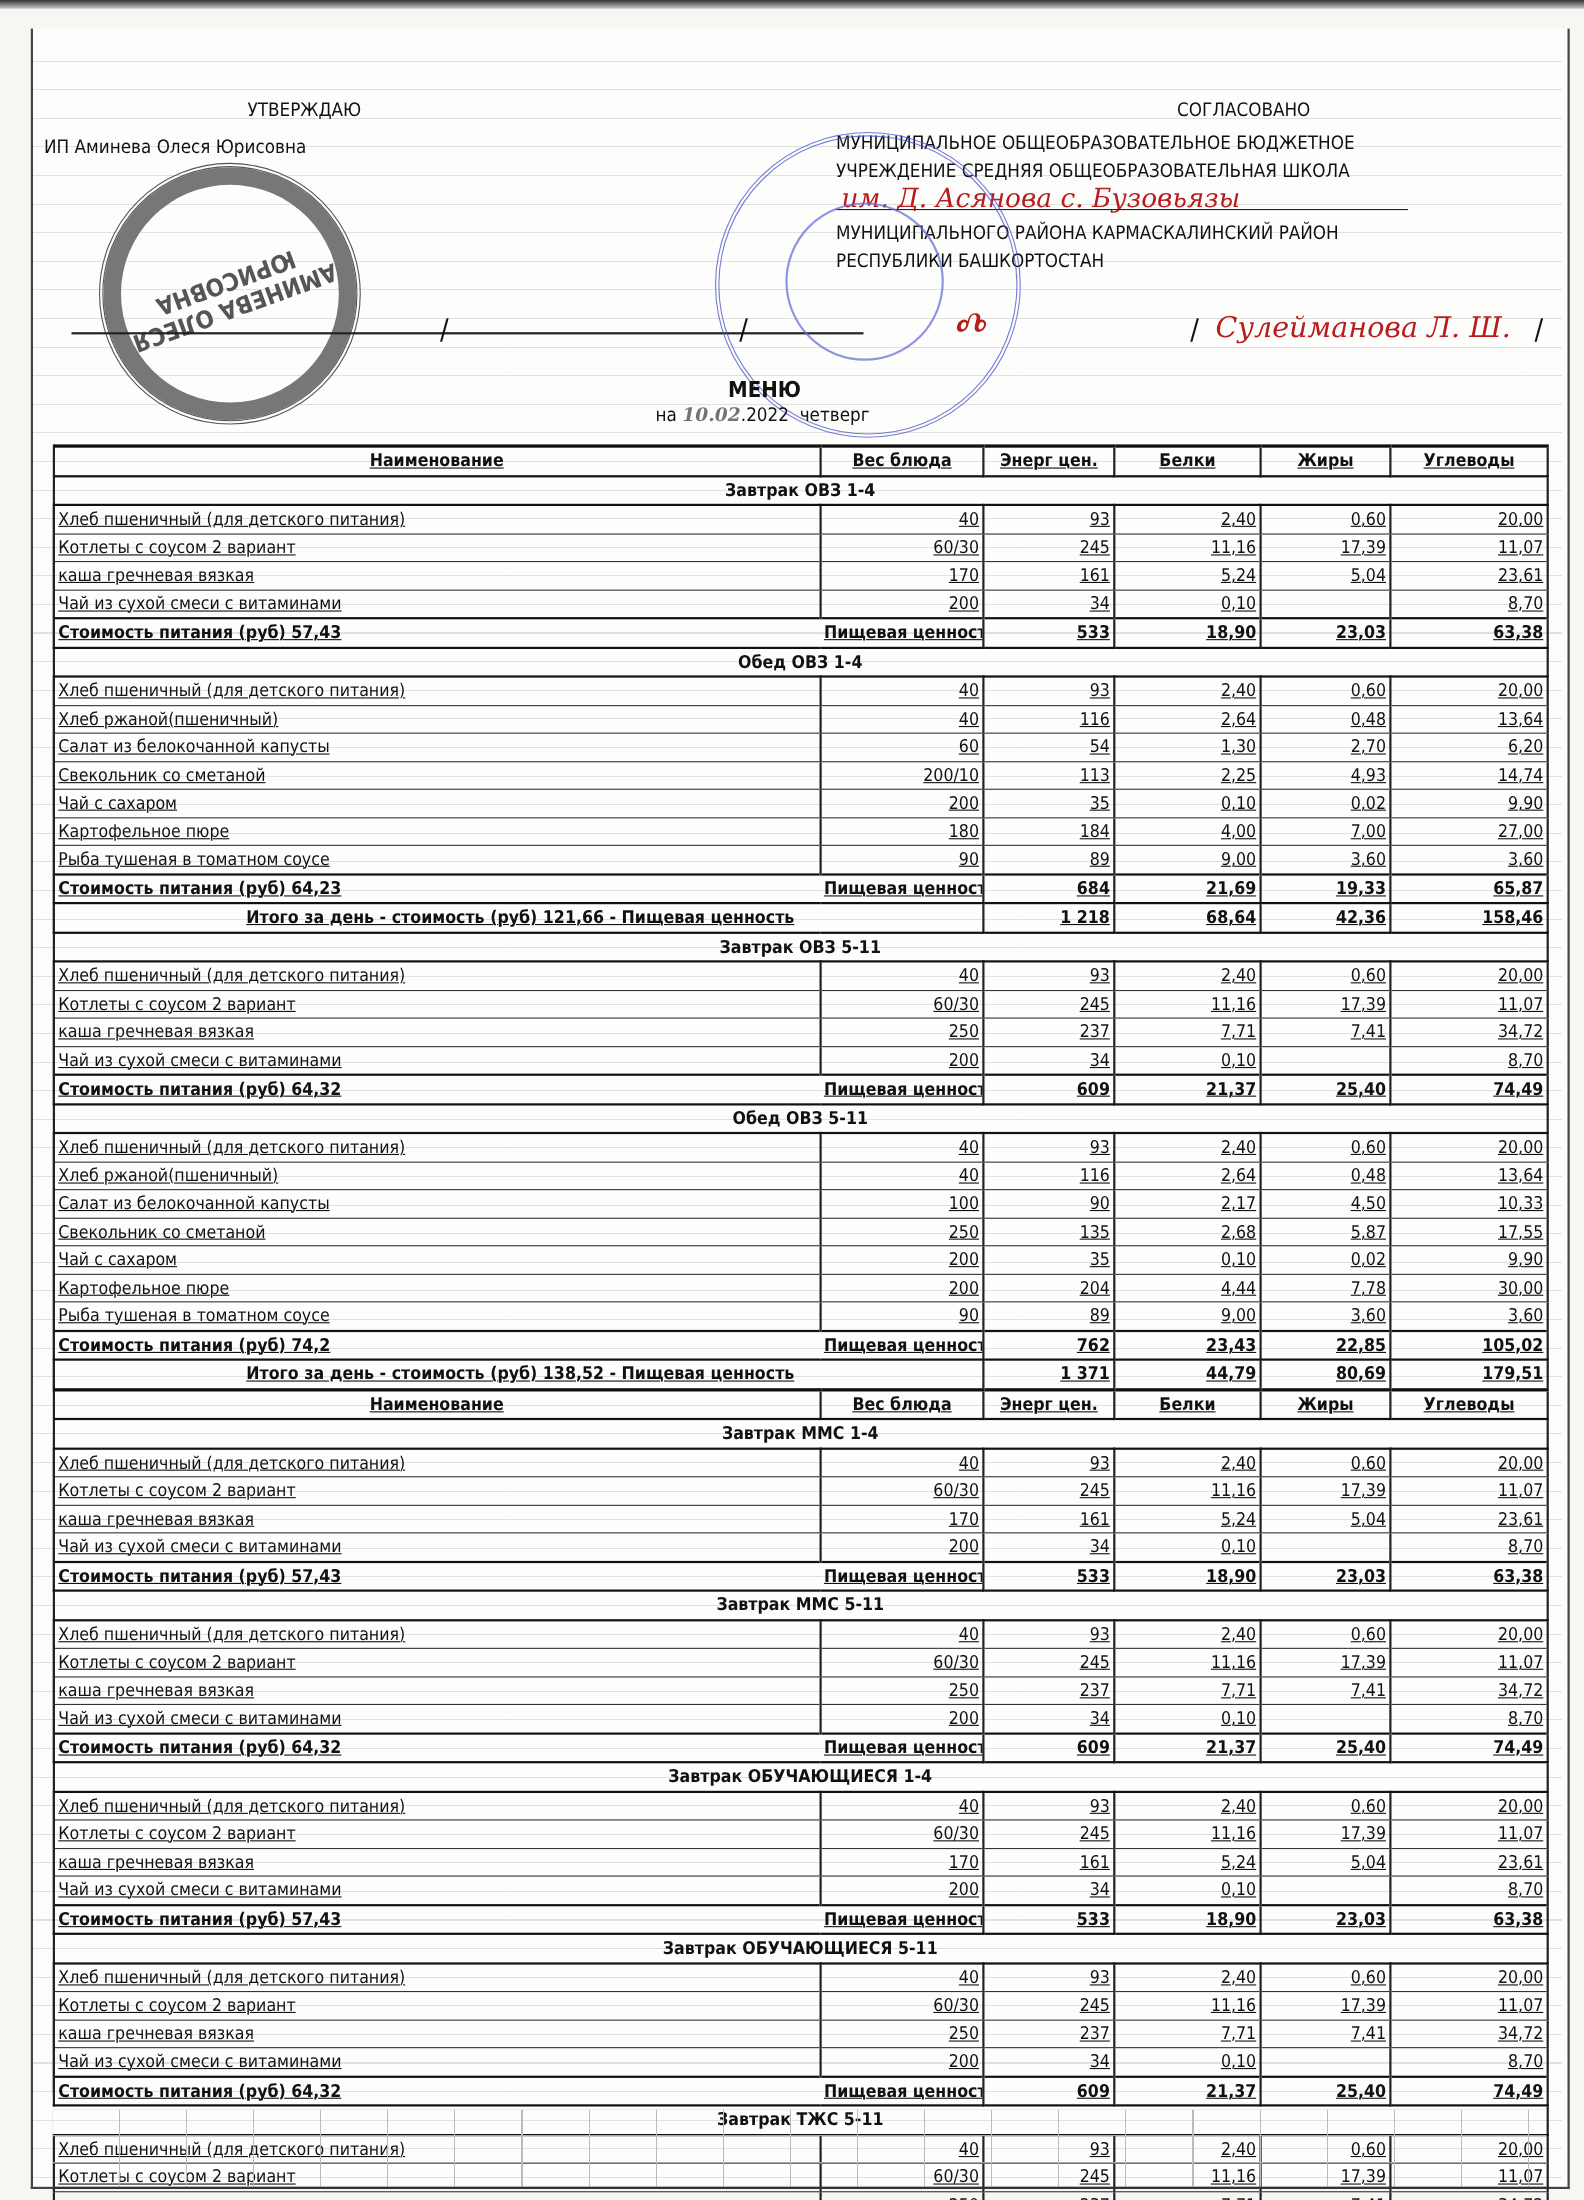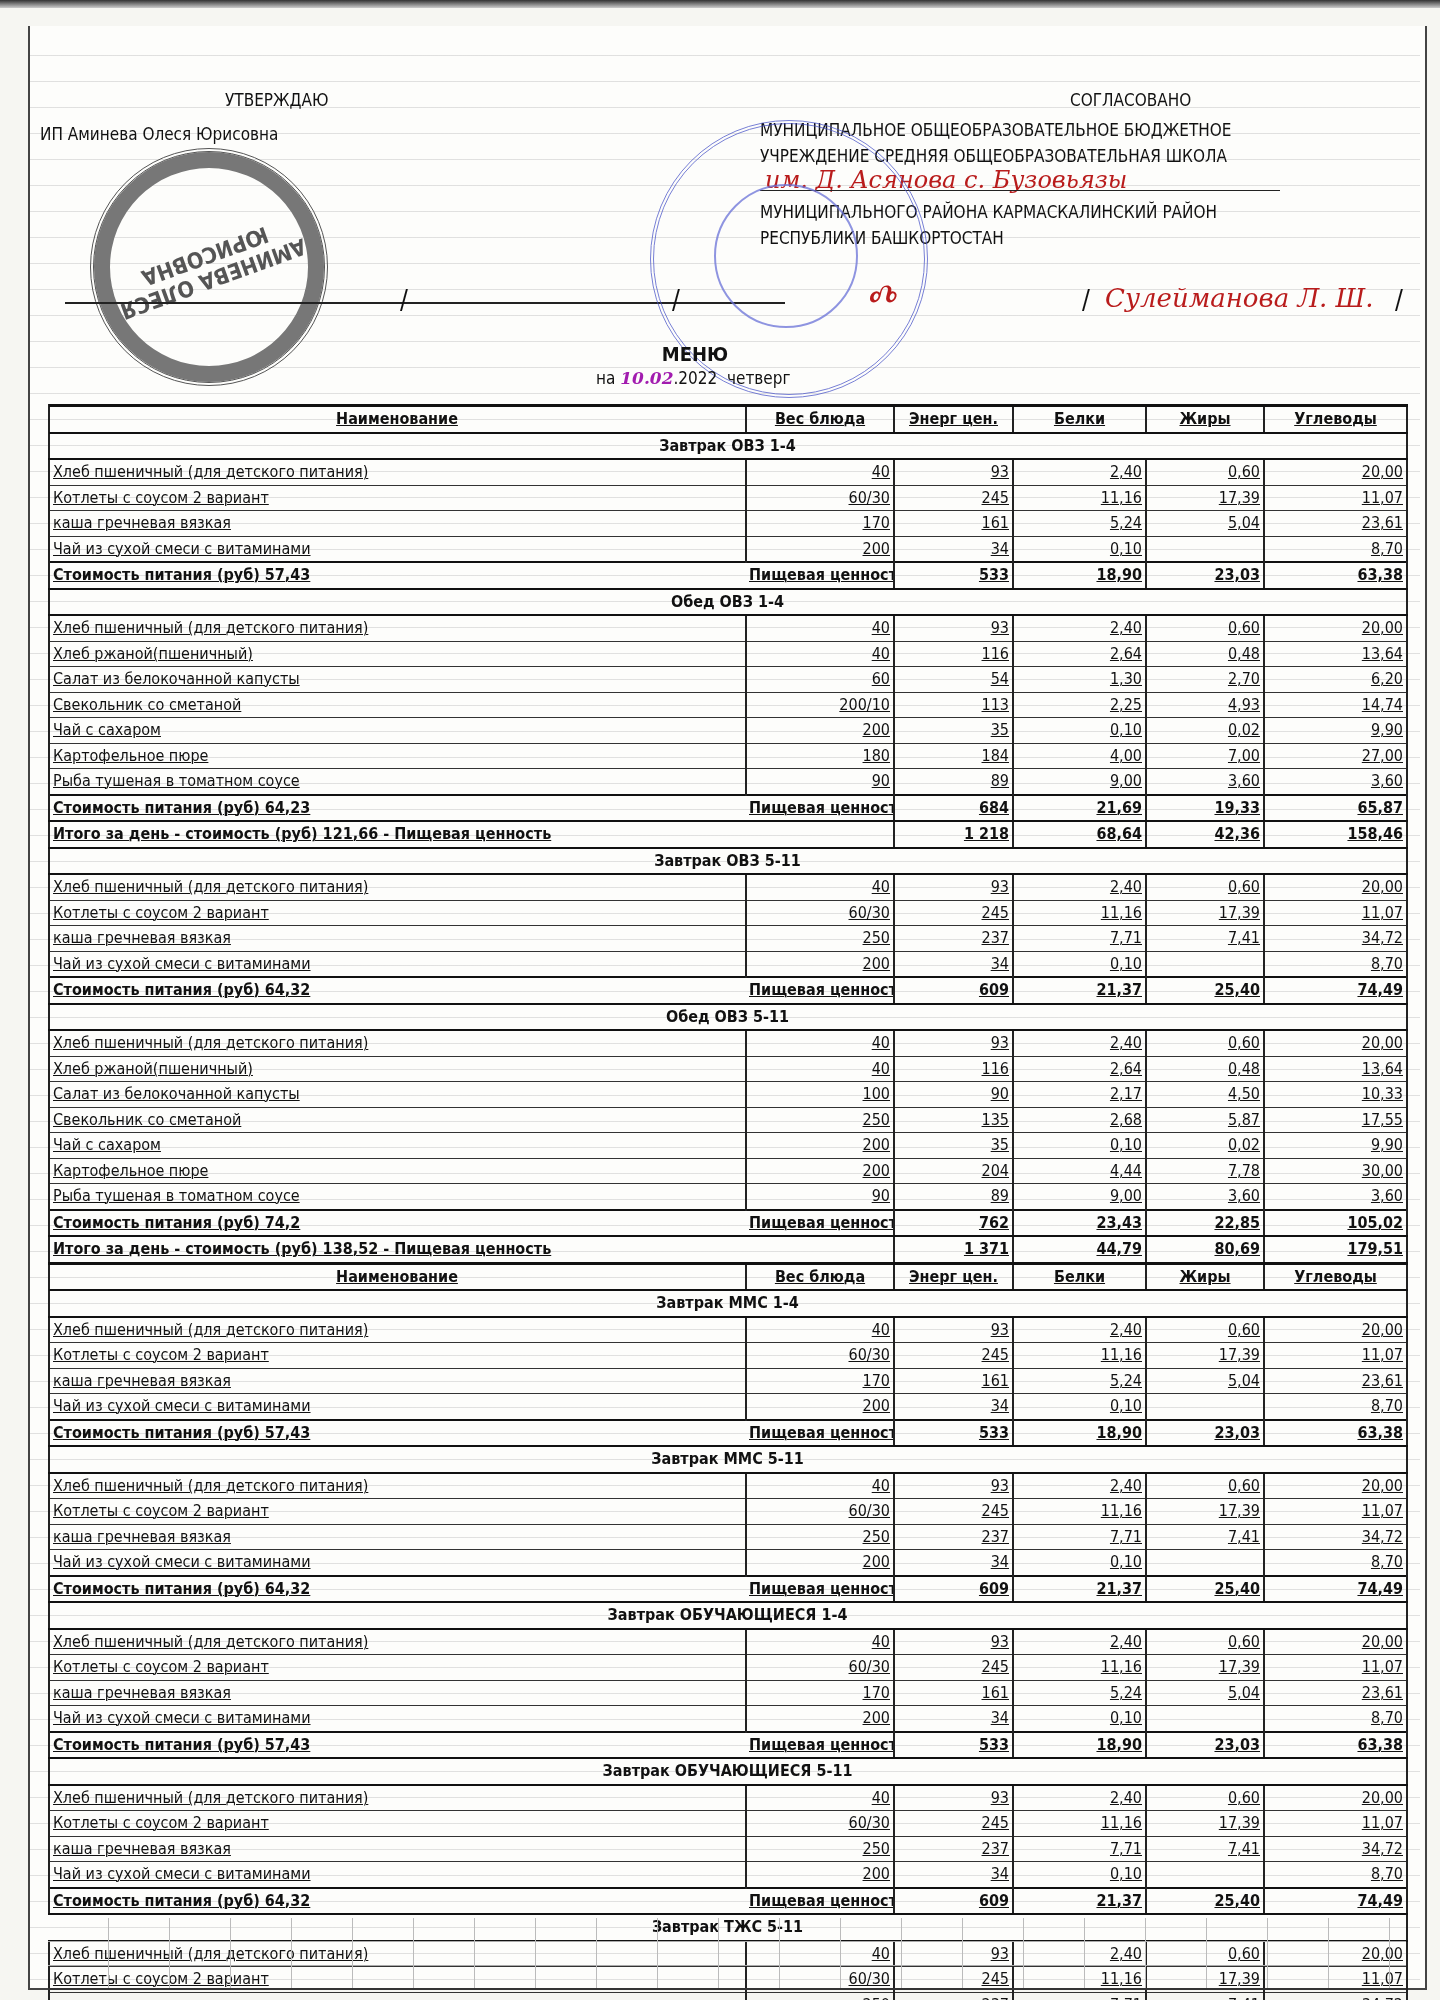--- a/index.html
+++ b/index.html
@@ -19,40 +19,40 @@
   .stamp{position:absolute;border-radius:50%;}
   .stamp-black{left:90px;top:148px;width:230px;height:230px;border:4px double #555;box-shadow:inset 0 0 0 14px rgba(255,255,255,0),inset 0 0 0 16px #777;}
   .stamp-black .ctext{position:absolute;left:0;top:0;width:100%;height:100%;display:flex;align-items:center;justify-content:center;transform:rotate(160deg);font-weight:bold;font-size:22px;color:#555;text-align:center;line-height:1.1;}
   .stamp-blue{left:650px;top:120px;width:270px;height:270px;border:4px double #4a55c8;opacity:.75;}
   .stamp-blue::after{content:"";position:absolute;left:60px;top:60px;width:140px;height:140px;border-radius:50%;border:2px solid #6a72d8;}
   .sigline{position:absolute;left:65px;top:302px;width:720px;height:2px;background:#222;}
   .sigline2{position:absolute;left:760px;top:190px;width:520px;height:1px;background:#222;}
   .menu-title{position:absolute;left:0;top:342px;width:1440px;text-align:center;font-weight:bold;font-size:20px;}
   .menu-title span{position:relative;left:-25px;}
   .menu-date{position:absolute;left:596px;top:368px;font-size:17px;white-space:nowrap;}
-  .menu-date .hwd{font-family:"DejaVu Serif",serif;font-style:italic;color:#a21caf;font-weight:bold;margin-top:20px;}
+  .menu-date .hwd{font-family:"DejaVu Serif",serif;font-style:italic;color:#737373;font-weight:bold;margin-top:20px;}
   table.menu{position:absolute;left:48px;top:404px;width:1358px;border-collapse:collapse;table-layout:fixed;font-size:16px;}
   table.menu td{border-bottom:1px solid #333;padding:0 3px;height:24.5px;line-height:24px;white-space:nowrap;overflow:hidden;text-decoration:underline;text-decoration-thickness:1px;}
   table.menu col.c-name{width:697px;}
   table.menu col.c-w{width:148px;}
   table.menu col.c-e{width:119px;}
   table.menu col.c-b{width:133px;}
   table.menu col.c-z{width:118px;}
   table.menu col.c-u{width:143px;}
   td.num{text-align:right;border-right:2px solid #222;}
   td.first-num{border-left:2px solid #222;}
   tr.head td{font-weight:bold;text-align:center;border-top:3px solid #111;border-bottom:2px solid #111;border-right:2px solid #222;}
   tr.head td.hn{border-right:2px solid #222;}
   tr.section td{font-weight:bold;text-align:center;border-top:2px solid #111;border-bottom:2px solid #111;border-right:2px solid #222;text-decoration:none;}
   tr.item td.nm{border-left:2px solid #222;margin-top:24px;}
   tr.total td{font-weight:bold;border-top:2px solid #111;border-bottom:2px solid #111;}
   tr.total td.nm{border-left:2px solid #222;}
   tr.total td.lbl{text-align:right;border-right:2px solid #222;}
   tr.day td{font-weight:bold;border-bottom:2px solid #111;}
-  tr.day td.lbl{text-align:left;border-left:2px solid #222;border-right:2px solid #222;padding-right:0;}
+  tr.day td.lbl{text-align:center;border-left:2px solid #222;border-right:2px solid #222;padding-right:0;}
   .edge-left{position:absolute;left:48px;top:404px;width:2px;height:1500px;background:#222;}
   .footer-grid{position:absolute;left:48px;top:1918px;width:1358px;height:70px;border-bottom:2px solid #333;
     background-image:repeating-linear-gradient(to right,transparent 0,transparent 60px,#bbb 60px,#bbb 61px),repeating-linear-gradient(to bottom,transparent 0,transparent 23px,#aaa 23px,#aaa 24px);}
 </style>
 </head>
 <body>
 
 <div class="scan-top"></div>
 <div class="page"></div>
 <div class="grid"></div>

